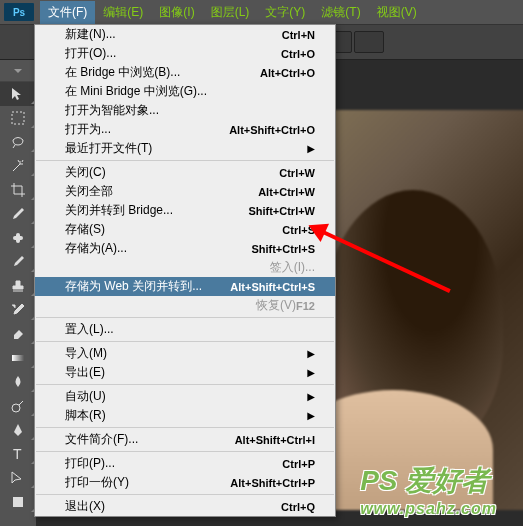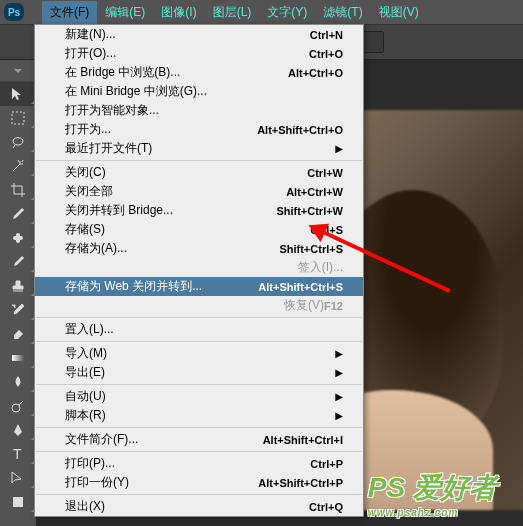--- a/index.html
+++ b/index.html
@@ -1,56 +1,56 @@
 <!DOCTYPE html>
 <html><head>
 <meta charset="utf-8">
 <style>
 * { margin: 0; padding: 0; box-sizing: border-box; font-family: "Microsoft YaHei", Arial, sans-serif; }
 body { width: 523px; height: 526px; background: #535353; overflow: hidden; position: relative; }
 
 .menubar { height: 24px; background: #535353; display: flex; align-items: center; padding-left: 4px; }
-.ps-logo { width: 20px; height: 18px; background: #0a3c5a; border-radius: 7px; display: flex; align-items: center; justify-content: center; color: #5dcaff; font-weight: bold; font-size: 10px; margin-right: 6px; }
-.menu-item { color: #5eead4; font-size: 12px; padding: 3px 8px; cursor: pointer; }
-.menu-item.open { background: #4a7a9e; color: #000000; margin-left: 12px; }
+.ps-logo { width: 30px; height: 18px; background: #0a3c5a; border-radius: 1px; display: flex; align-items: center; justify-content: center; color: #5dcaff; font-weight: bold; font-size: 10px; margin-right: 6px; }
+.menu-item { color: #84cc16; font-size: 12px; padding: 3px 8px; cursor: pointer; }
+.menu-item.open { background: #4a7a9e; color: #ffffff; }
 
 .options-bar { height: 36px; background: #424242; border-top: 1px solid #333; border-bottom: 1px solid #222; display: flex; align-items: center; padding-left: 38px; gap: 8px; }
 .opt-icon { width: 22px; height: 22px; background: #3a3a3a; border: 1px solid #222; border-radius: 2px; }
 .opt-group { display:flex; gap:2px; margin-left: 60px;}
 .opt-group .opt-icon{ width:30px;}
 
 .toolbox { position: absolute; left: 0; top: 60px; width: 36px; background: #535353; border-right: 1px solid #333; display: flex; flex-direction: column; }
 .tool-head { height: 22px; background:#535353; display:flex; align-items:center; justify-content:center; border-bottom:1px solid #444;}
 .tool-head .tri{ width:0;height:0;border-left:4px solid transparent;border-right:4px solid transparent;border-top:4px solid #999;}
 .tool { width: 36px; height: 24px; display: flex; align-items: center; justify-content: center; color: #ccc; font-size: 14px; cursor: pointer; position:relative;}
 .tool.selected { background: #3a3a3a; }
 .tool::after{ content:""; position:absolute; right:2px; bottom:2px; width:0;height:0; border-right:3px solid #888; border-top:3px solid transparent;}
 .tool svg { width:16px; height:16px; }
 
 .canvas-area { position: absolute; left: 36px; top: 60px; right: 0; bottom: 0; background: #2b2b2b; }
 .photo { position: absolute; right: -10px; top: 50px; width: 280px; height: 400px; background: linear-gradient(135deg, #8a7a5a 0%, #6a5a4a 30%, #3a2a1a 60%, #5a4a3a 100%); filter: blur(1px); }
 .photo::before{ content:""; position:absolute; right:30px; top:80px; width:180px; height:260px; background: radial-gradient(ellipse at 60% 20%, #2a1a0a 30%, #4a3a2a 60%, #8a6a5a 100%); border-radius: 50% 50% 40% 40%;}
 .photo::after{ content:""; position:absolute; right:40px; bottom:0; width:200px; height:120px; background: linear-gradient(180deg, #e0c0a0, #c0a080); border-radius: 50% 50% 0 0;}
 
-.dropdown { position: absolute; left: 34px; top: 24px; width: 330px; background: #eeeeee; border: 1px solid #888; box-shadow: 2px 2px 6px rgba(0,0,0,0.4); z-index: 10; }
+.dropdown { position: absolute; left: 34px; top: 24px; width: 302px; background: #eeeeee; border: 1px solid #888; box-shadow: 2px 2px 6px rgba(0,0,0,0.4); z-index: 10; }
 .dropdown-item { display: flex; justify-content: space-between; align-items: center; padding: 3px 20px 3px 30px; font-size: 12px; color: #000; cursor: pointer; height: 19px; }
 .dropdown-item.disabled { color: #999; justify-content: flex-end; }
 .dropdown-item.highlighted { background: #4a7a9e; color: #fff; }
 .dropdown-item .shortcut { color: #000; font-size: 11px; font-weight: bold; }
 .dropdown-item.disabled .shortcut { color: #999; }
 .dropdown-item.highlighted .shortcut { color: #fff; margin-left: 19px; }
 .dropdown-sep { height: 1px; background: #ccc; margin: 2px 1px; }
 .submenu-arrow { margin-left: auto; font-size: 10px; color: #000; }
 
 .arrow-annot { position: absolute; right: 60px; top: 230px; width: 140px; height: 4px; background: #ff0000; transform: rotate(25deg); transform-origin: left center; z-index:20;}
 .arrow-annot::before { content: ""; position: absolute; left: -16px; top: -8px; width: 0; height: 0; border-right: 18px solid #ff0000; border-top: 10px solid transparent; border-bottom: 10px solid transparent; }
 
 .watermark { position: absolute; right: 26px; bottom: 8px; font-size: 22px; font-weight: bold; color: #7ab850; text-shadow: 1px 1px 0 #fff, -1px -1px 0 #fff, 1px -1px 0 #fff, -1px 1px 0 #fff; z-index:20; font-style: italic;}
 .watermark .ps{ color:#7ab850; font-size:28px;}
-.watermark .sub{ font-size:10px; display:block; color:#7ab850; letter-spacing:1px;}
+.watermark .sub{ font-size:16px; display:block; color:#7ab850; letter-spacing:1px;}
 </style>
 </head>
 <body>
 
 <div class="menubar">
   <div class="ps-logo">Ps</div>
   <div class="menu-item open">文件(F)</div>
   <div class="menu-item">编辑(E)</div>
   <div class="menu-item">图像(I)</div>
   <div class="menu-item">图层(L)</div>

